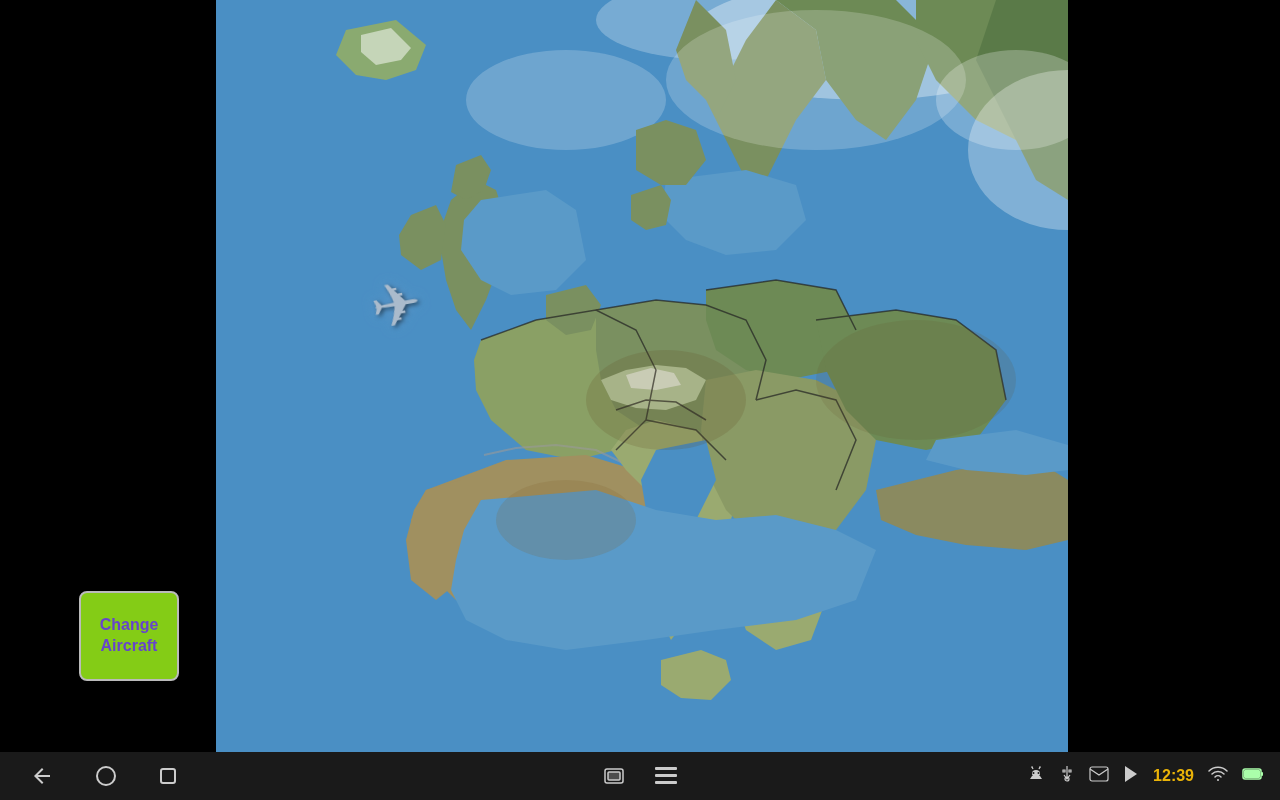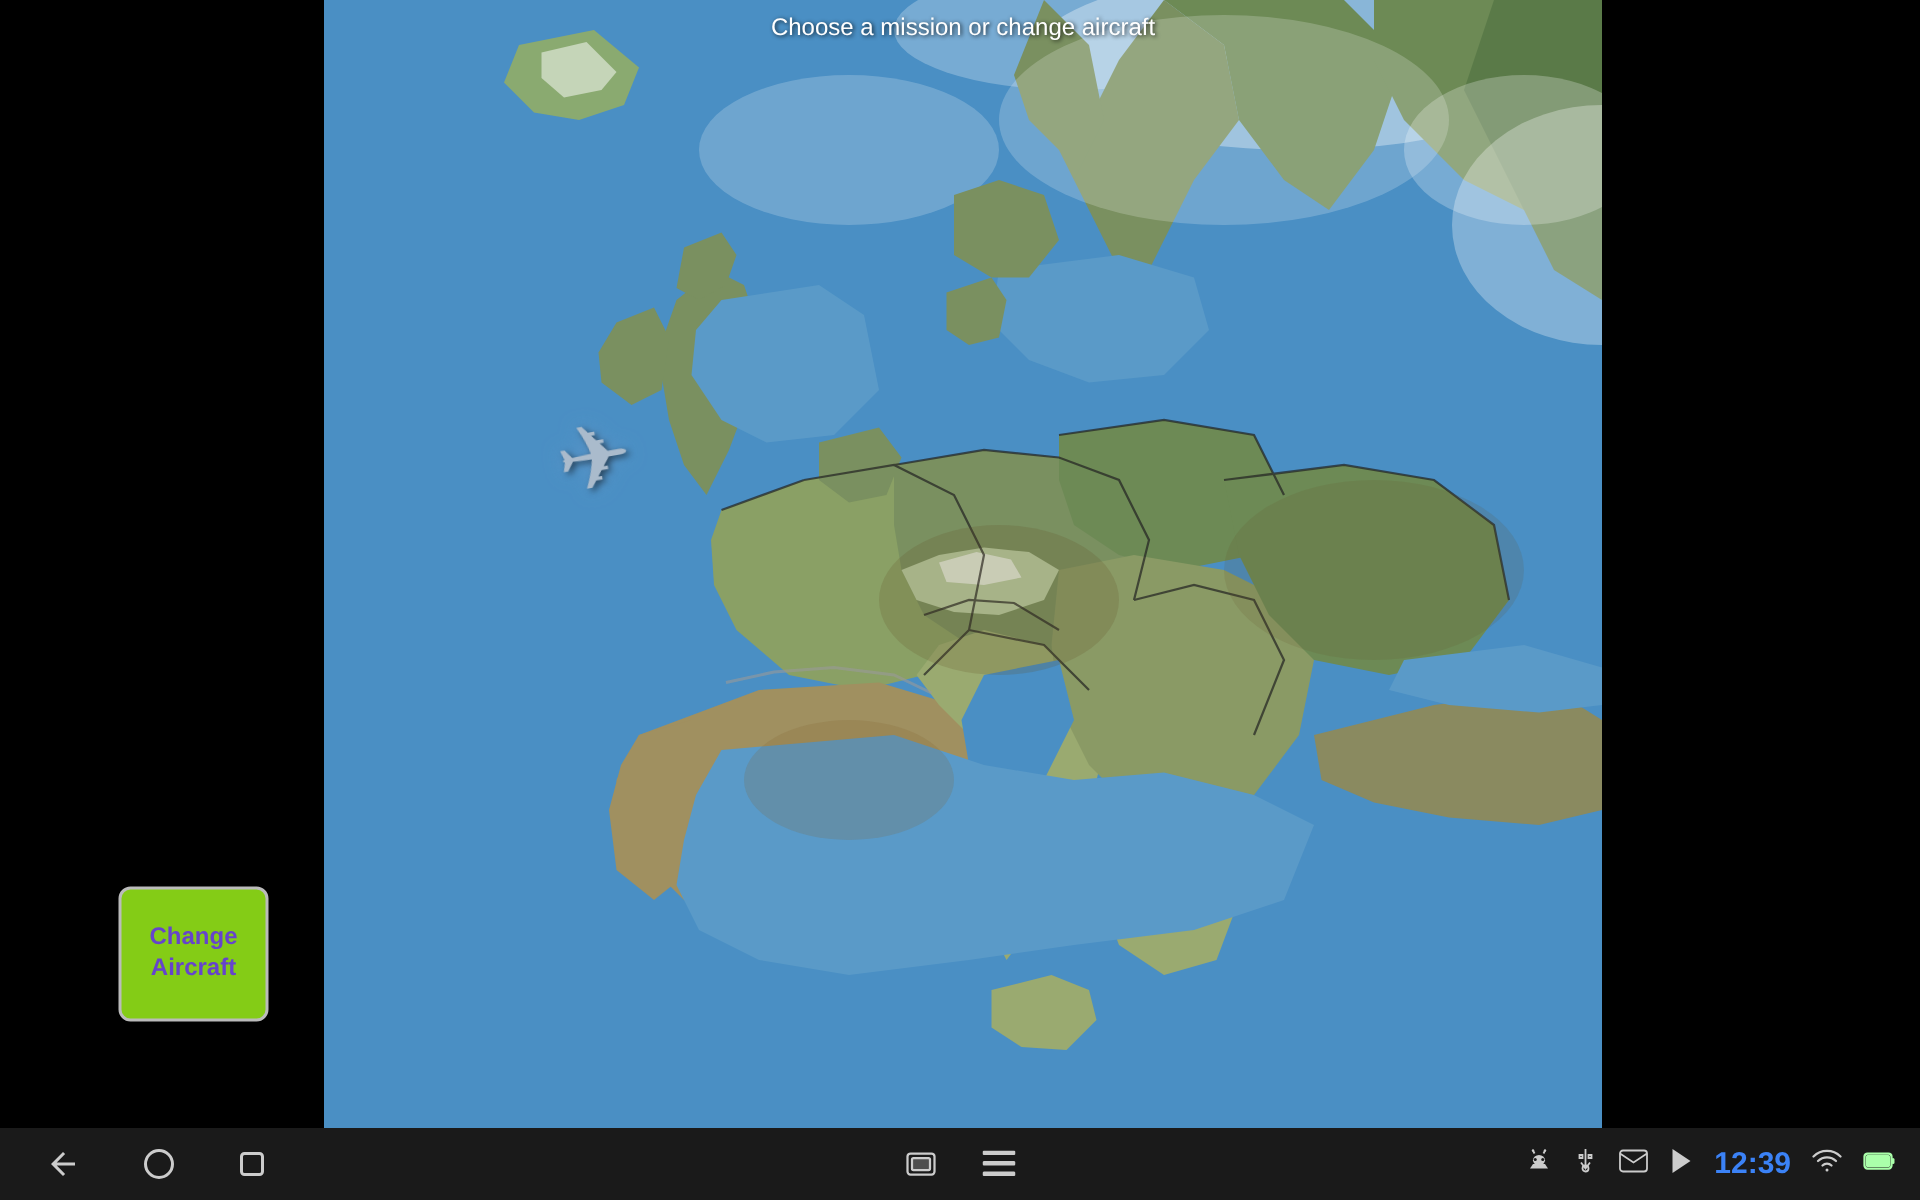--- a/index.html
+++ b/index.html
@@ -115,22 +115,22 @@
       padding-right: 16px;
       margin-left: auto;
     }
 
     .status-icon {
       color: #ccc;
       font-size: 16px;
     }
 
     .time-text {
-      color: #3b82f6;
-      font-size: 20px;
+      color: #eab308;
+      font-size: 16px;
       font-weight: bold;
     }
 
     
     .airplane-on-map {
       position: absolute;
       top: 270px;
       left: 155px;
       z-index: 15;
       font-size: 60px;
@@ -244,23 +244,20 @@
     <ellipse cx="350" cy="520" rx="70" ry="40" fill="rgba(130,100,50,0.2)"></ellipse>
 
     <ellipse cx="852" cy="150" rx="100" ry="80" fill="rgba(255,255,255,0.3)"></ellipse>
     <ellipse cx="800" cy="100" rx="80" ry="50" fill="rgba(255,255,255,0.25)"></ellipse>
 
     <ellipse cx="600" cy="80" rx="150" ry="70" fill="rgba(255,255,255,0.2)"></ellipse>
   </svg>
 
   <div class="airplane-on-map">✈</div>
 
-  <div class="instruction-text">
-    <span>Choose a mission or change aircraft</span>
-  </div>
 </div>
 
 <button class="change-aircraft-btn">
   <span>Change<br>Aircraft</span>
 </button>
 
 <div class="android-bar">
 
   <div class="nav-buttons">
     <div class="nav-btn">

